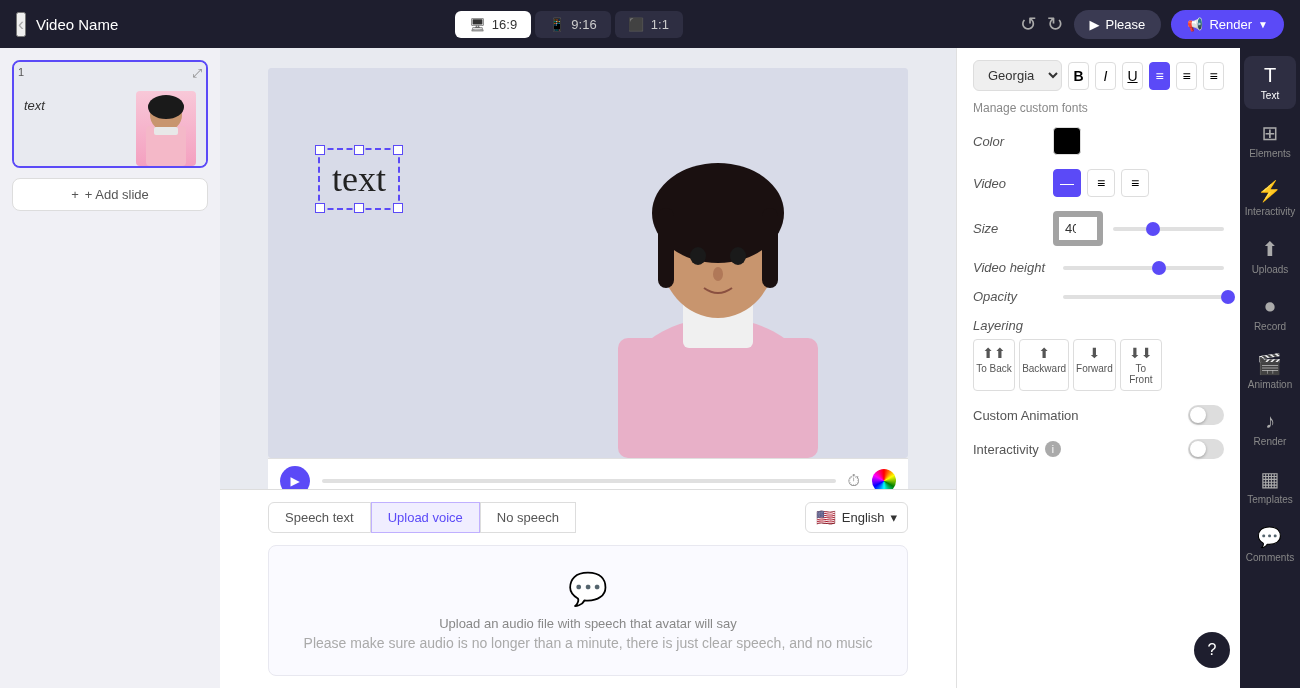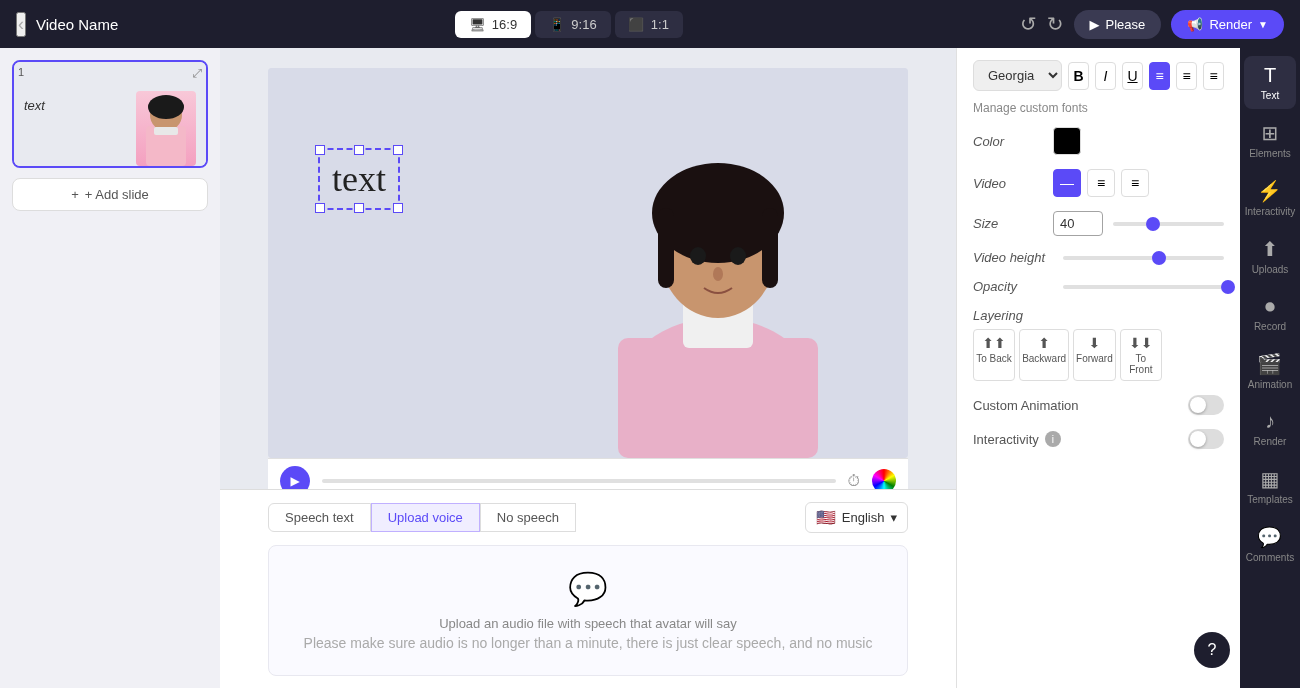--- a/index.html
+++ b/index.html
@@ -48,21 +48,21 @@
     .text-content { font-size: 36px; font-family: Georgia, serif; color: #222; font-weight: normal; }
     .canvas-toolbar { width: 640px; height: 44px; background: #fff; border-top: 1px solid #e0e0e0; display: flex; align-items: center; padding: 0 12px; gap: 12px; }
     .play-btn { width: 30px; height: 30px; background: #5b4af7; border-radius: 50%; display: flex; align-items: center; justify-content: center; cursor: pointer; color: white; font-size: 12px; }
     .timeline { flex: 1; height: 4px; background: #e0e0e0; border-radius: 2px; }
     .timer-btn { color: #888; font-size: 16px; cursor: pointer; }
     .color-wheel { width: 24px; height: 24px; border-radius: 50%; background: conic-gradient(red, yellow, green, cyan, blue, magenta, red); cursor: pointer; }
 
     
     .bottom-panel { background: #fff; border-top: 1px solid #ddd; padding: 12px 16px; flex-shrink: 0; }
     .bottom-panel-inner { max-width: 640px; margin: 0 auto; }
-    .speech-tabs { display: flex; align-items: center; gap: 0; margin-bottom: 12px; }
+    .speech-tabs { display: flex; gap: 0; margin-bottom: 12px; }
     .speech-tab { padding: 6px 16px; border: 1px solid #ddd; font-size: 13px; color: #555; cursor: pointer; background: #fff; }
     .speech-tab:first-child { border-radius: 6px 0 0 6px; }
     .speech-tab:last-child { border-radius: 0 6px 6px 0; }
     .speech-tab.active { background: #f0eeff; color: #5b4af7; border-color: #c0b0ff; }
     .lang-select { margin-left: auto; display: flex; align-items: center; gap: 6px; border: 1px solid #ddd; border-radius: 6px; padding: 5px 10px; font-size: 13px; cursor: pointer; color: #333; background: #fff; }
     .flag { font-size: 16px; }
     .upload-area { border: 1px solid #e8e8f0; border-radius: 8px; padding: 24px; text-align: center; background: #fafaff; min-height: 100px; }
     .upload-icon { font-size: 32px; color: #aaa; margin-bottom: 8px; }
     .upload-title { font-size: 13px; color: #888; margin-bottom: 4px; }
     .upload-subtitle { font-size: 14px; color: #aaa; }
@@ -73,21 +73,21 @@
     .font-select { flex: 1; border: 1px solid #ddd; border-radius: 6px; padding: 6px 10px; font-size: 13px; color: #333; }
     .format-btn { width: 28px; height: 28px; border: 1px solid #ddd; border-radius: 4px; background: #fff; cursor: pointer; font-size: 14px; display: flex; align-items: center; justify-content: center; }
     .format-btn.active { background: #5b4af7; color: white; border-color: #5b4af7; }
     .manage-fonts { font-size: 12px; color: #888; margin-bottom: 12px; cursor: pointer; }
     .prop-row { display: flex; align-items: center; margin-bottom: 14px; }
     .prop-label { font-size: 13px; color: #555; width: 80px; font-style: italic; }
     .color-swatch { width: 28px; height: 28px; background: #000; border-radius: 4px; border: 1px solid #ddd; cursor: pointer; }
     .list-btns { display: flex; gap: 6px; }
     .list-btn { width: 28px; height: 28px; border: 1px solid #ddd; border-radius: 4px; background: #fff; cursor: pointer; font-size: 14px; display: flex; align-items: center; justify-content: center; }
     .list-btn.active { background: #5b4af7; color: white; border-color: #5b4af7; }
-    .size-input { width: 50px; border: 1px solid #a3a3a3; border-radius: 4px; padding: 4px 6px; font-size: 13px; color: #333; }
+    .size-input { width: 50px; border: 6px solid #a3a3a3; border-radius: 4px; padding: 4px 6px; font-size: 13px; color: #333; }
     .slider-track { flex: 1; height: 4px; background: #e0e0e0; border-radius: 2px; margin-left: 10px; position: relative; }
     .slider-thumb { width: 14px; height: 14px; background: #5b4af7; border-radius: 50%; position: absolute; top: -5px; }
     .layering-btns { display: flex; gap: 4px; }
     .layer-btn { flex: 1; border: 1px solid #ddd; border-radius: 4px; background: #fff; cursor: pointer; font-size: 10px; color: #555; padding: 5px 2px; text-align: center; display: flex; flex-direction: column; align-items: center; gap: 2px; }
     .layer-btn-icon { font-size: 14px; }
     .toggle-row { display: flex; align-items: center; margin-bottom: 14px; }
     .toggle-label { font-size: 13px; color: #555; flex: 1; display: flex; align-items: center; gap: 6px; }
     .toggle { width: 36px; height: 20px; background: #ddd; border-radius: 10px; cursor: pointer; position: relative; }
     .toggle-thumb { width: 16px; height: 16px; background: white; border-radius: 50%; position: absolute; top: 2px; left: 2px; box-shadow: 0 1px 3px rgba(0,0,0,0.3); }
     .info-icon { width: 16px; height: 16px; border-radius: 50%; background: #aaa; color: white; font-size: 10px; display: flex; align-items: center; justify-content: center; cursor: pointer; }

